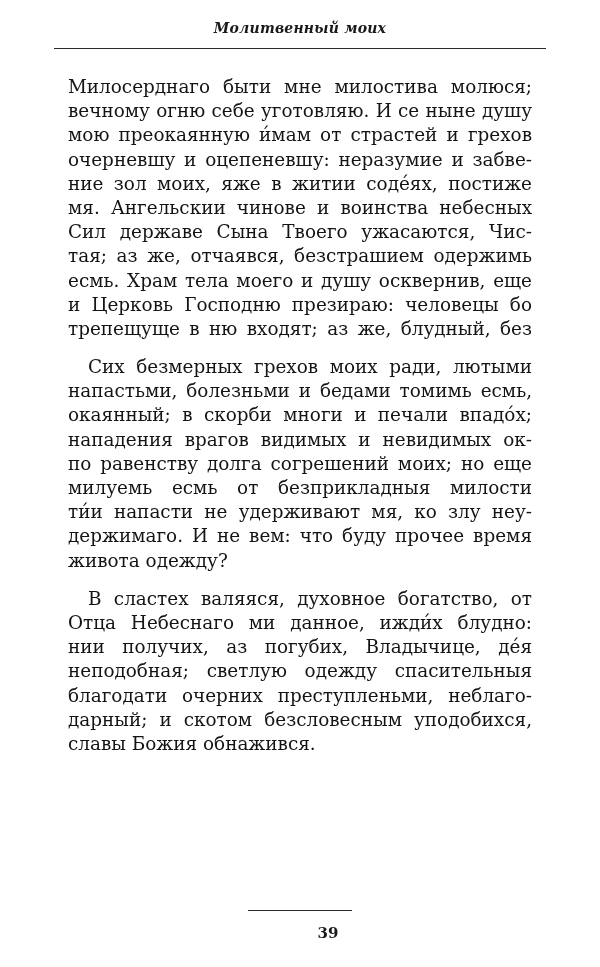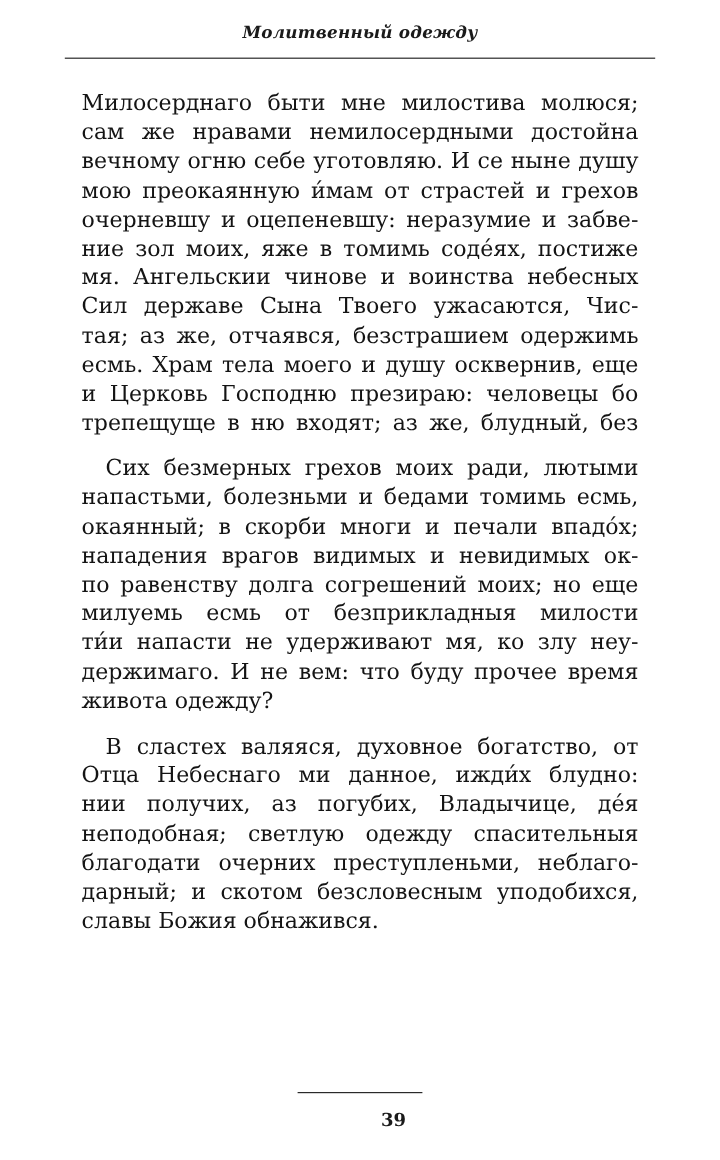--- a/index.html
+++ b/index.html
@@ -79,31 +79,30 @@
     font-family: "DejaVu Serif", serif;
     font-weight: bold;
     font-size: 15px;
     color: #1a1a1a;
     padding-left: 28px;
   }
 </style>
 </head>
 <body>
 
-<div class="running-head">Молитвенный одежду</div>
+<div class="running-head">Молитвенный моих</div>
 <div class="head-rule"></div>
 
 <div class="text-block">
   <div class="para">
     <span class="line">Милосерднаго быти мне милостива молюся;</span>
-    <span class="line">сам же нравами немилосердными достойна</span>
     <span class="line">вечному огню себе уготовляю. И се ныне душу</span>
     <span class="line">мою преокаянную и́мам от страстей и грехов</span>
     <span class="line">очерневшу и оцепеневшу: неразумие и забве-</span>
-    <span class="line">ние зол моих, яже в томимь соде́ях, постиже</span>
+    <span class="line">ние зол моих, яже в житии соде́ях, постиже</span>
     <span class="line">мя. Ангельскии чинове и воинства небесных</span>
     <span class="line">Сил державе Сына Твоего ужасаются, Чис-</span>
     <span class="line">тая; аз же, отчаявся, безстрашием одержимь</span>
     <span class="line">есмь. Храм тела моего и душу осквернив, еще</span>
     <span class="line">и Церковь Господню презираю: человецы бо</span>
     <span class="line">трепещуще в ню входят; аз же, блудный, без</span>
   </div>
   <div class="para">
     <span class="line indent">Сих безмерных грехов моих ради, лютыми</span>
     <span class="line">напастьми, болезньми и бедами томимь есмь,</span>

